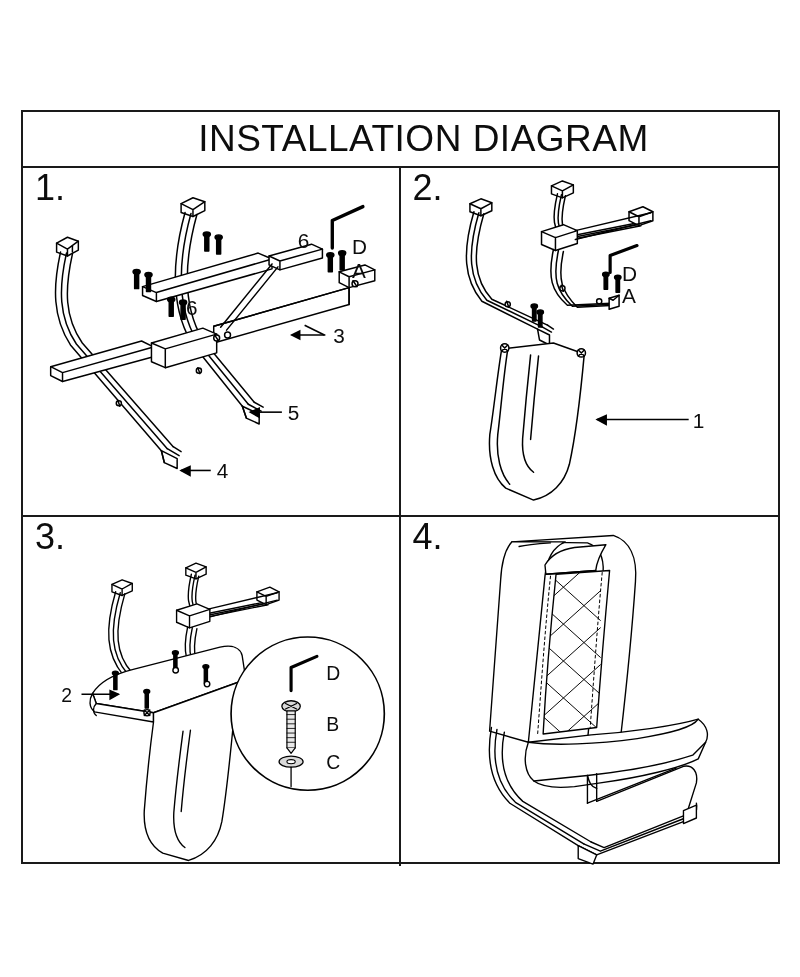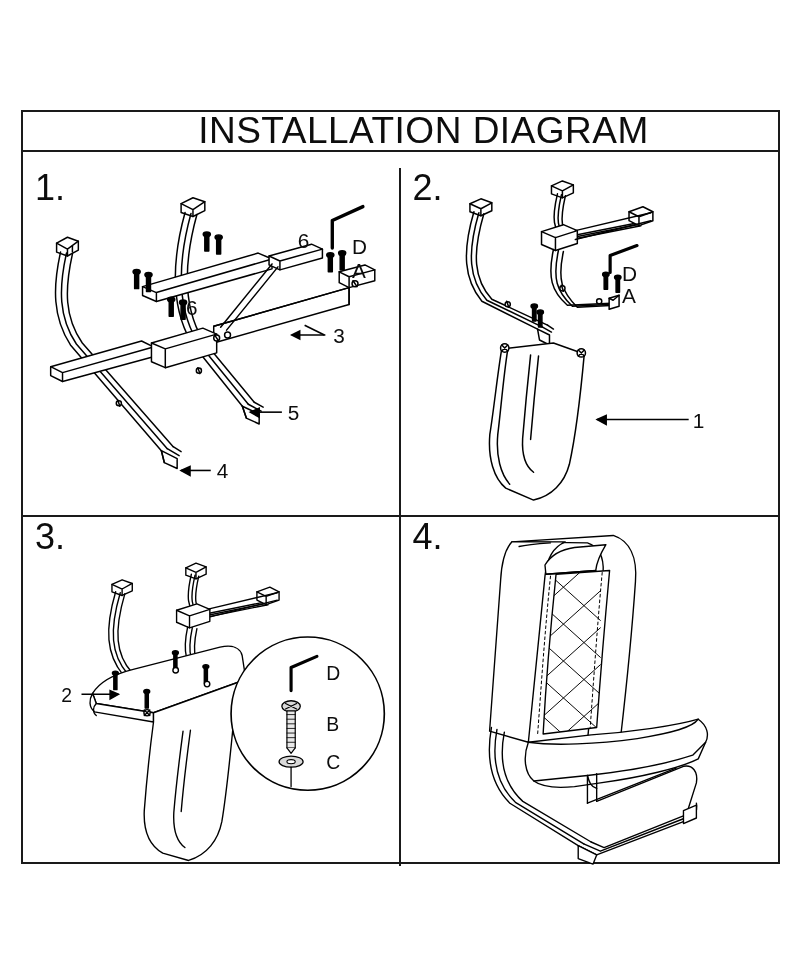--- a/index.html
+++ b/index.html
@@ -9,21 +9,21 @@
     font-family:"Liberation Sans", sans-serif;
     color:#000;overflow:hidden;position:relative;
   }
   #sheet{
     position:absolute;left:21px;top:110px;
     width:759px;height:754px;
     border:2.5px solid #1a1a1a;
     box-sizing:border-box;background:#fff;
   }
   #title-bar{
-    position:absolute;left:0;top:0;width:100%;height:40px;
+    position:absolute;left:0;top:0;width:100%;height:56px;
     border-bottom:2px solid #1a1a1a;box-sizing:border-box;
     display:flex;align-items:center;justify-content:center;padding-left:46px;
   }
   #title-text{
     font-size:37px;letter-spacing:0.5px;font-weight:400;
     font-family:"Liberation Sans", sans-serif;color:#0d0d0d;
     white-space:nowrap;
   }
   #panel-grid{
     position:absolute;left:0;top:56px;width:100%;height:698px;

